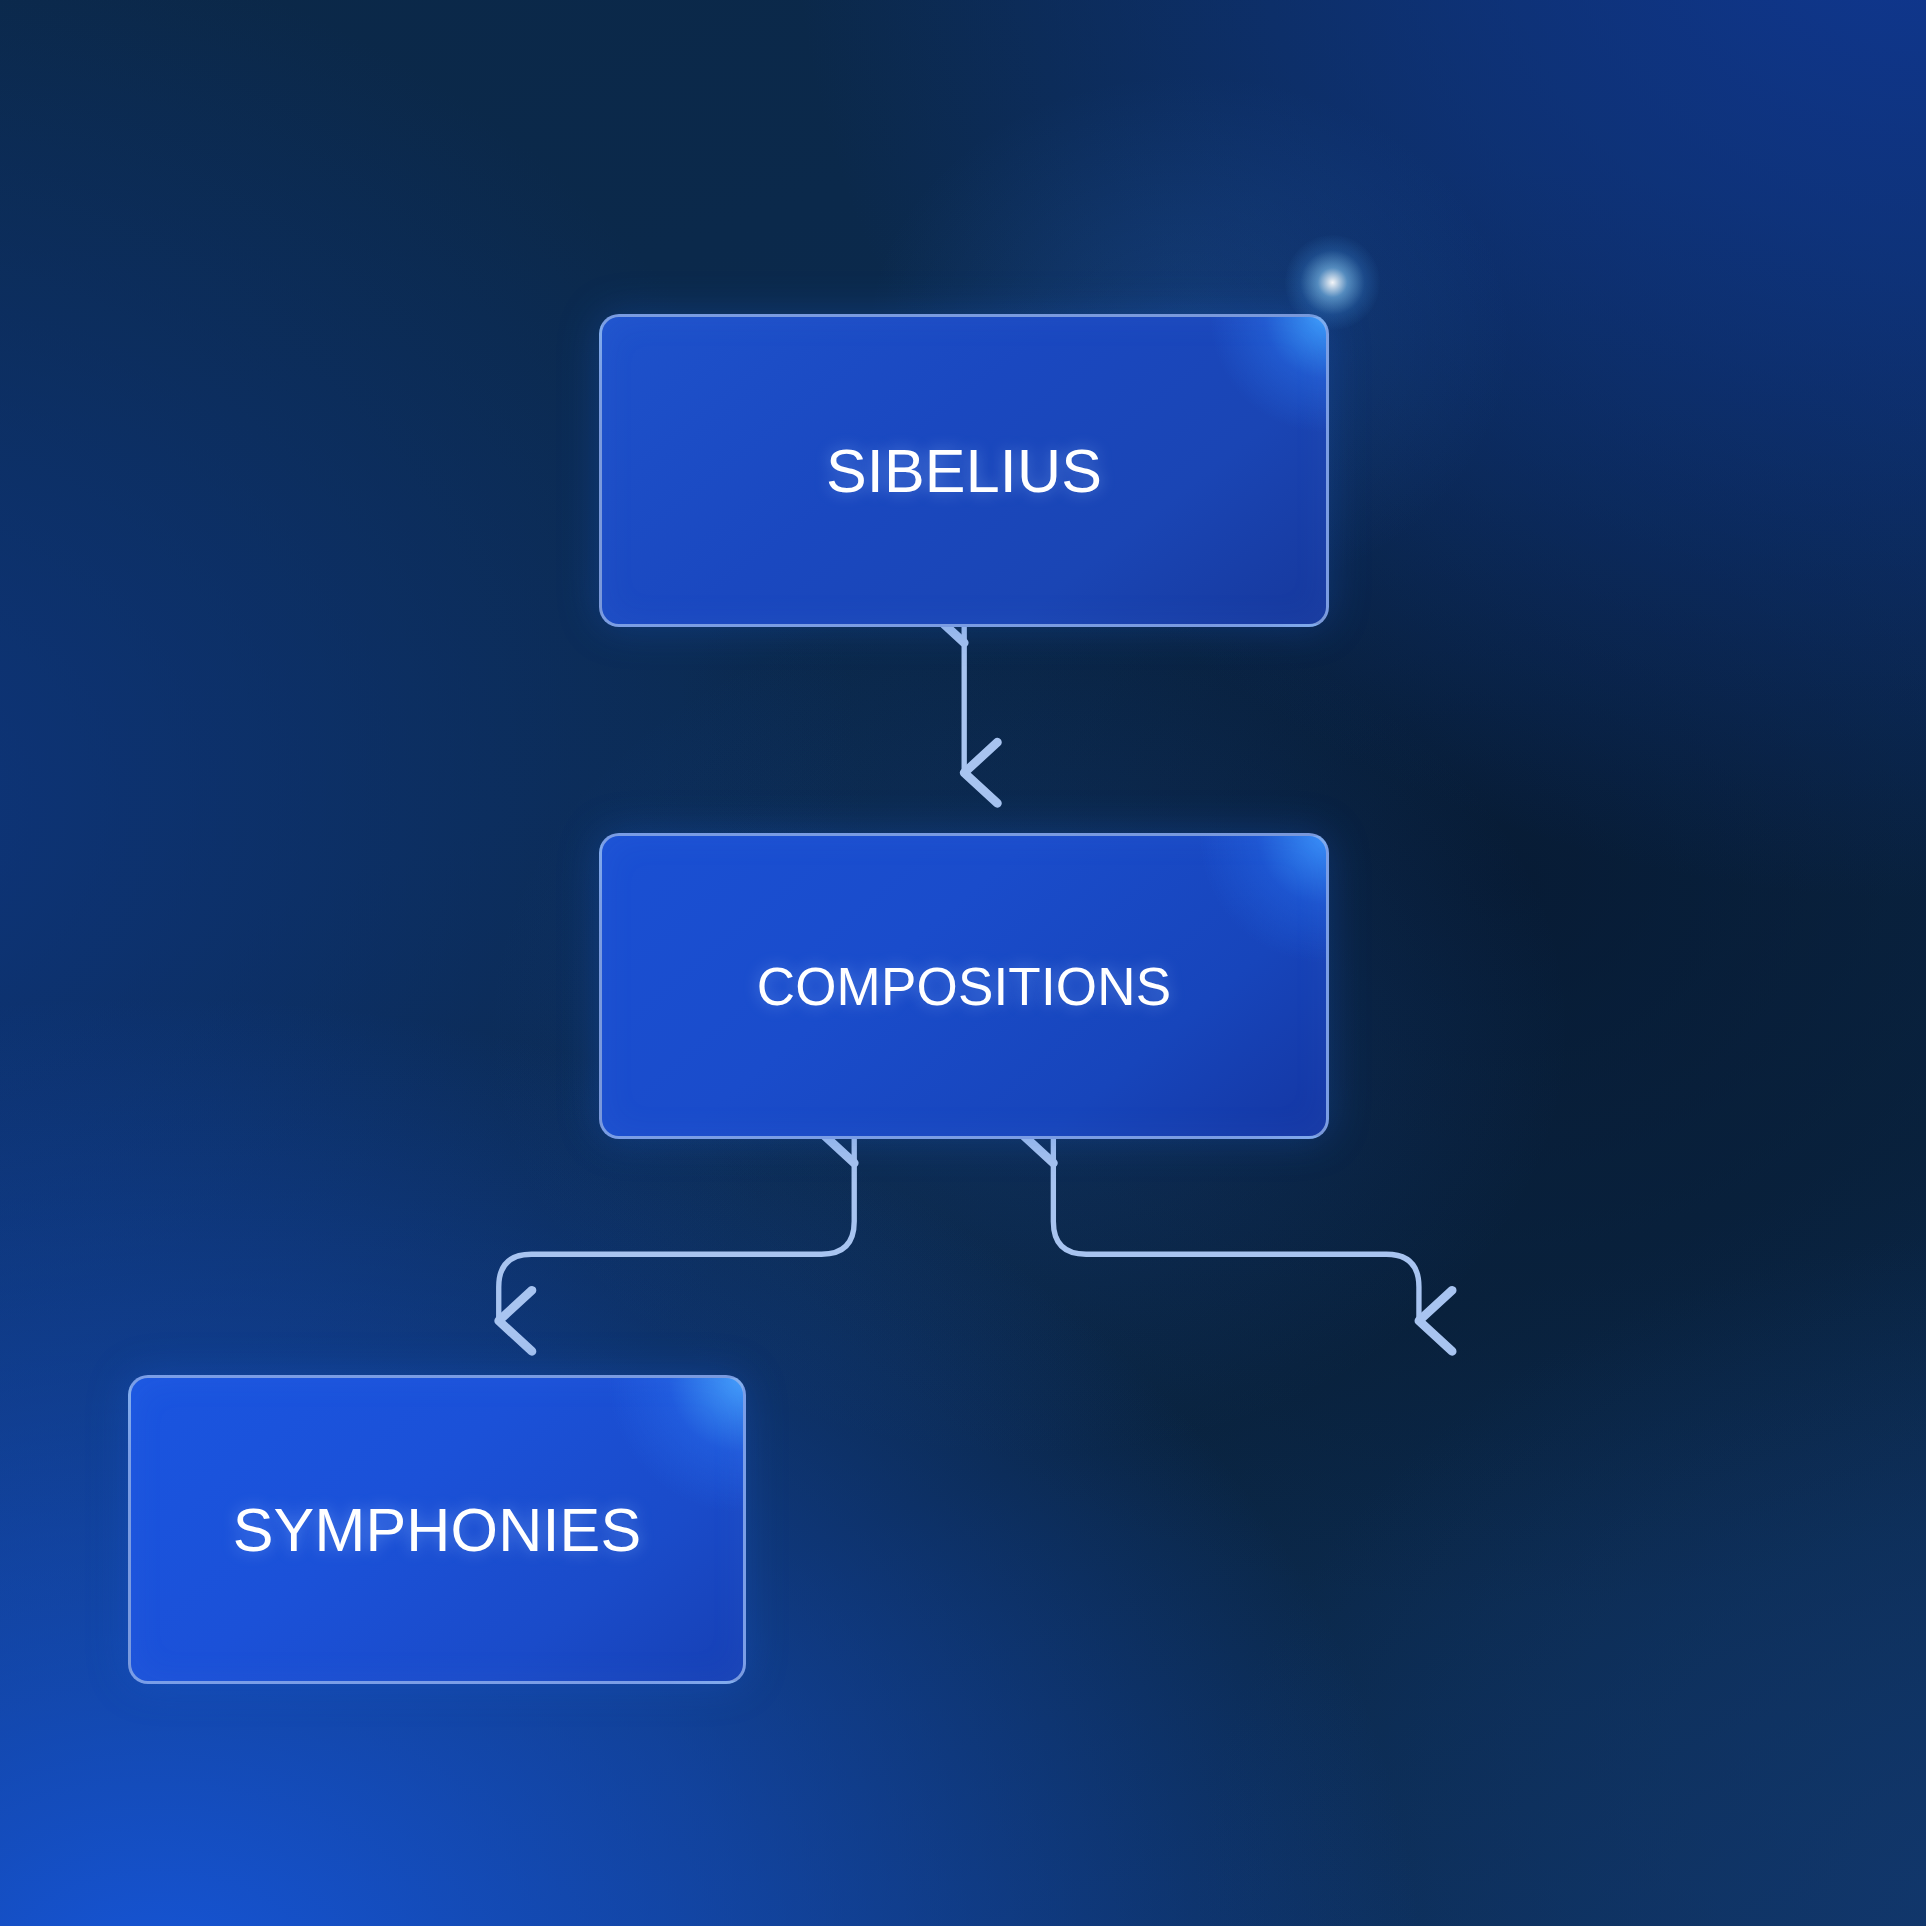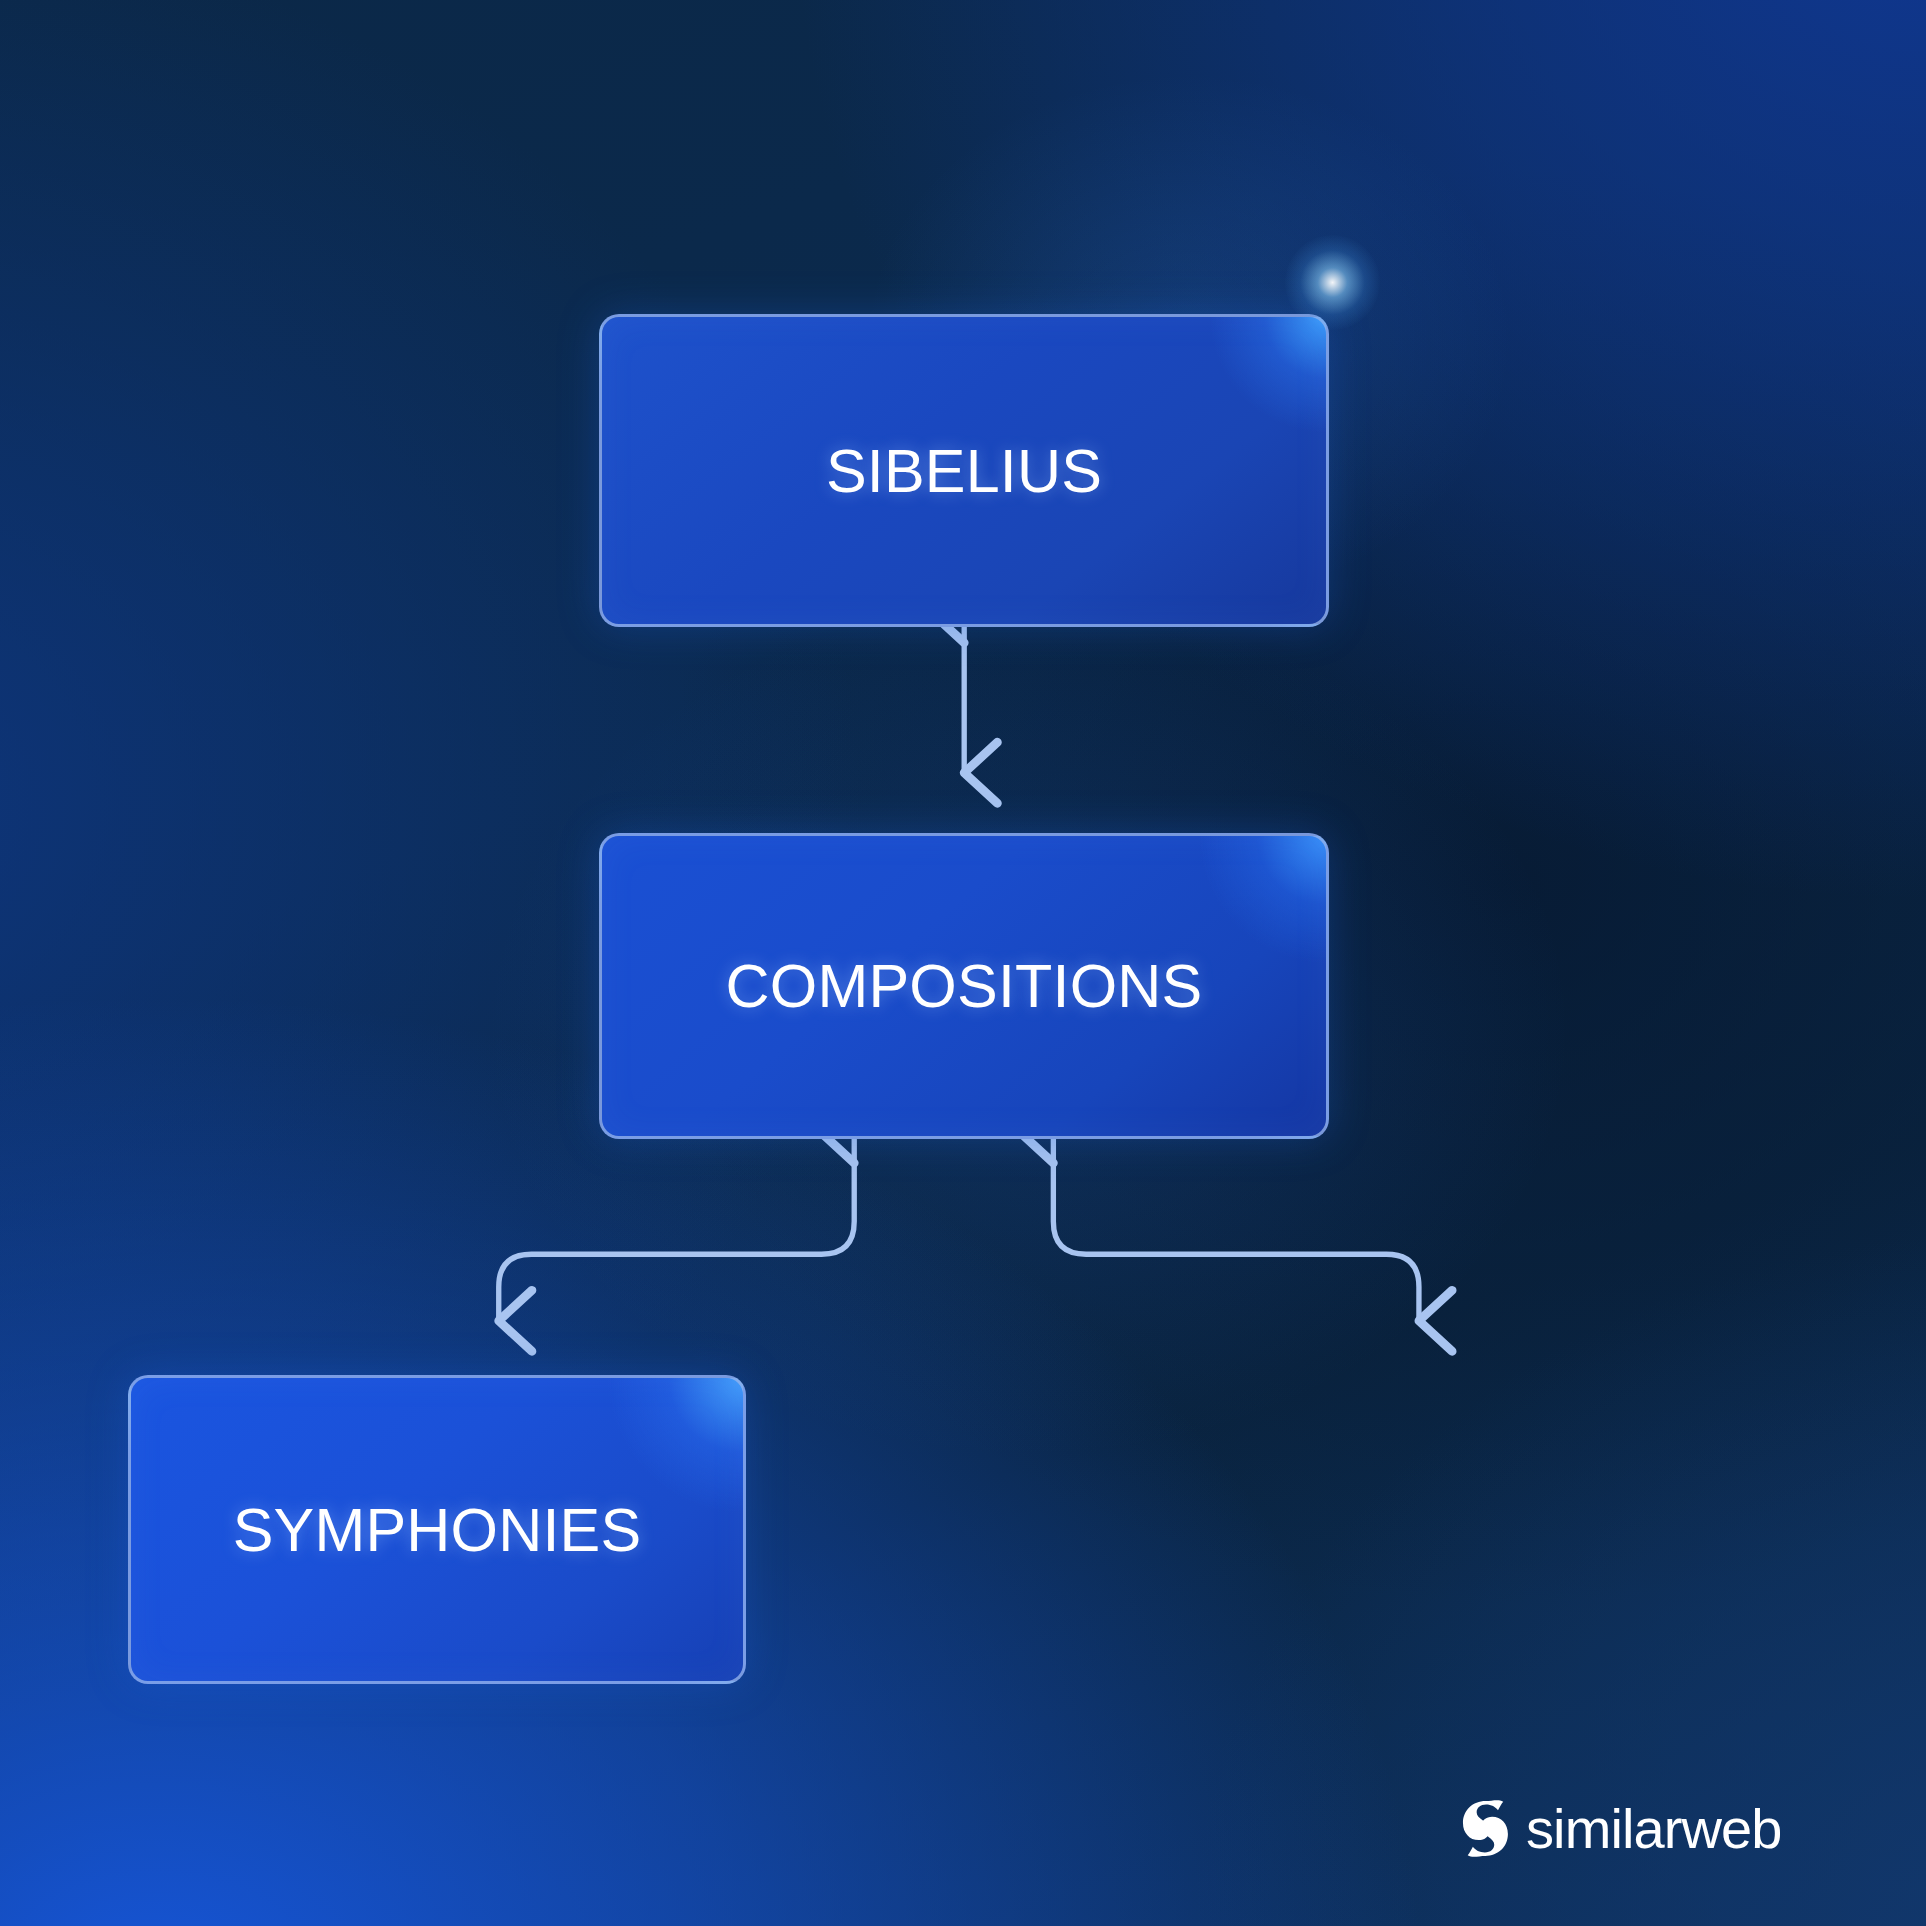--- a/index.html
+++ b/index.html
@@ -68,21 +68,21 @@
       linear-gradient(142deg, #1e52cc 0%, #1a48c0 42%, #1a45b4 72%, #16389c 100%);
   }
   #node-sibelius .label { font-size: 61px; }
 
   #node-compositions {
     left: 599px; top: 797px; width: 730px; height: 306px;
     background:
       radial-gradient(circle 172px at 100% 0%, rgba(58,150,255,0.9) 0%, rgba(40,115,245,0.32) 40%, rgba(40,115,245,0.0) 74%),
       linear-gradient(140deg, #1a50d4 0%, #1a4ccb 40%, #1745bb 74%, #1436a2 100%);
   }
-  #node-compositions .label { font-size: 61px; }
+  #node-compositions .label { font-size: 53px; }
 
   #node-symphonies {
     left: 128px; top: 1339px; width: 618px; height: 309px;
     background:
       radial-gradient(circle 178px at 100% 0%, rgba(70,165,255,0.92) 0%, rgba(45,120,250,0.32) 42%, rgba(45,120,250,0.0) 76%),
       linear-gradient(140deg, #1a55e0 0%, #1b51d8 42%, #1a4bc9 74%, #1640b4 100%);
   }
   #node-symphonies .label { font-size: 61px; }
 
   #node-tonepoems {
@@ -165,30 +165,15 @@
 
   <div class="node" id="node-compositions">
     <span class="label">COMPOSITIONS</span>
   </div>
 
   <div class="node" id="node-symphonies">
     <span class="label">SYMPHONIES</span>
   </div>
 
 
-  <div id="logo">
-    <svg width="55" height="59" viewBox="0 0 92 100">
-      <path fill="#ffffff" d="M46.2 3.4 C24.5 3.4 7.8 19.1 7.8 40.5 C7.8 57.6 19.3 69.6 34.4 69.6
-               C44.6 69.6 52.6 63.4 52.6 54.2 C52.6 46.5 48.3 41.2 41.1 35.9
-               C34.6 31.2 31.0 27.6 31.0 22.3 C31.0 15.0 37.5 9.3 46.9 9.3
-               C56.0 9.3 62.8 13.2 67.2 19.0 C69.9 13.5 72.8 8.6 76.0 4.6
-               C68.1 -0.2 57.6 3.4 46.2 3.4 Z"></path>
-      <path fill="#ffffff" d="M45.6 96.4 C67.3 96.4 84.0 80.7 84.0 59.3 C84.0 42.2 72.5 30.2 57.4 30.2
-               C47.2 30.2 39.2 36.4 39.2 45.6 C39.2 53.3 43.5 58.6 50.7 63.9
-               C57.2 68.6 60.8 72.2 60.8 77.5 C60.8 84.8 54.3 90.5 44.9 90.5
-               C35.8 90.5 29.0 86.6 24.6 80.8 C21.9 86.3 19.0 91.2 15.8 95.2
-               C23.7 100.0 34.2 96.4 45.6 96.4 Z"></path>
-    </svg>
-    <span class="wordmark">similarweb</span>
-  </div>
 
 </div>
 
 
 </body></html>

